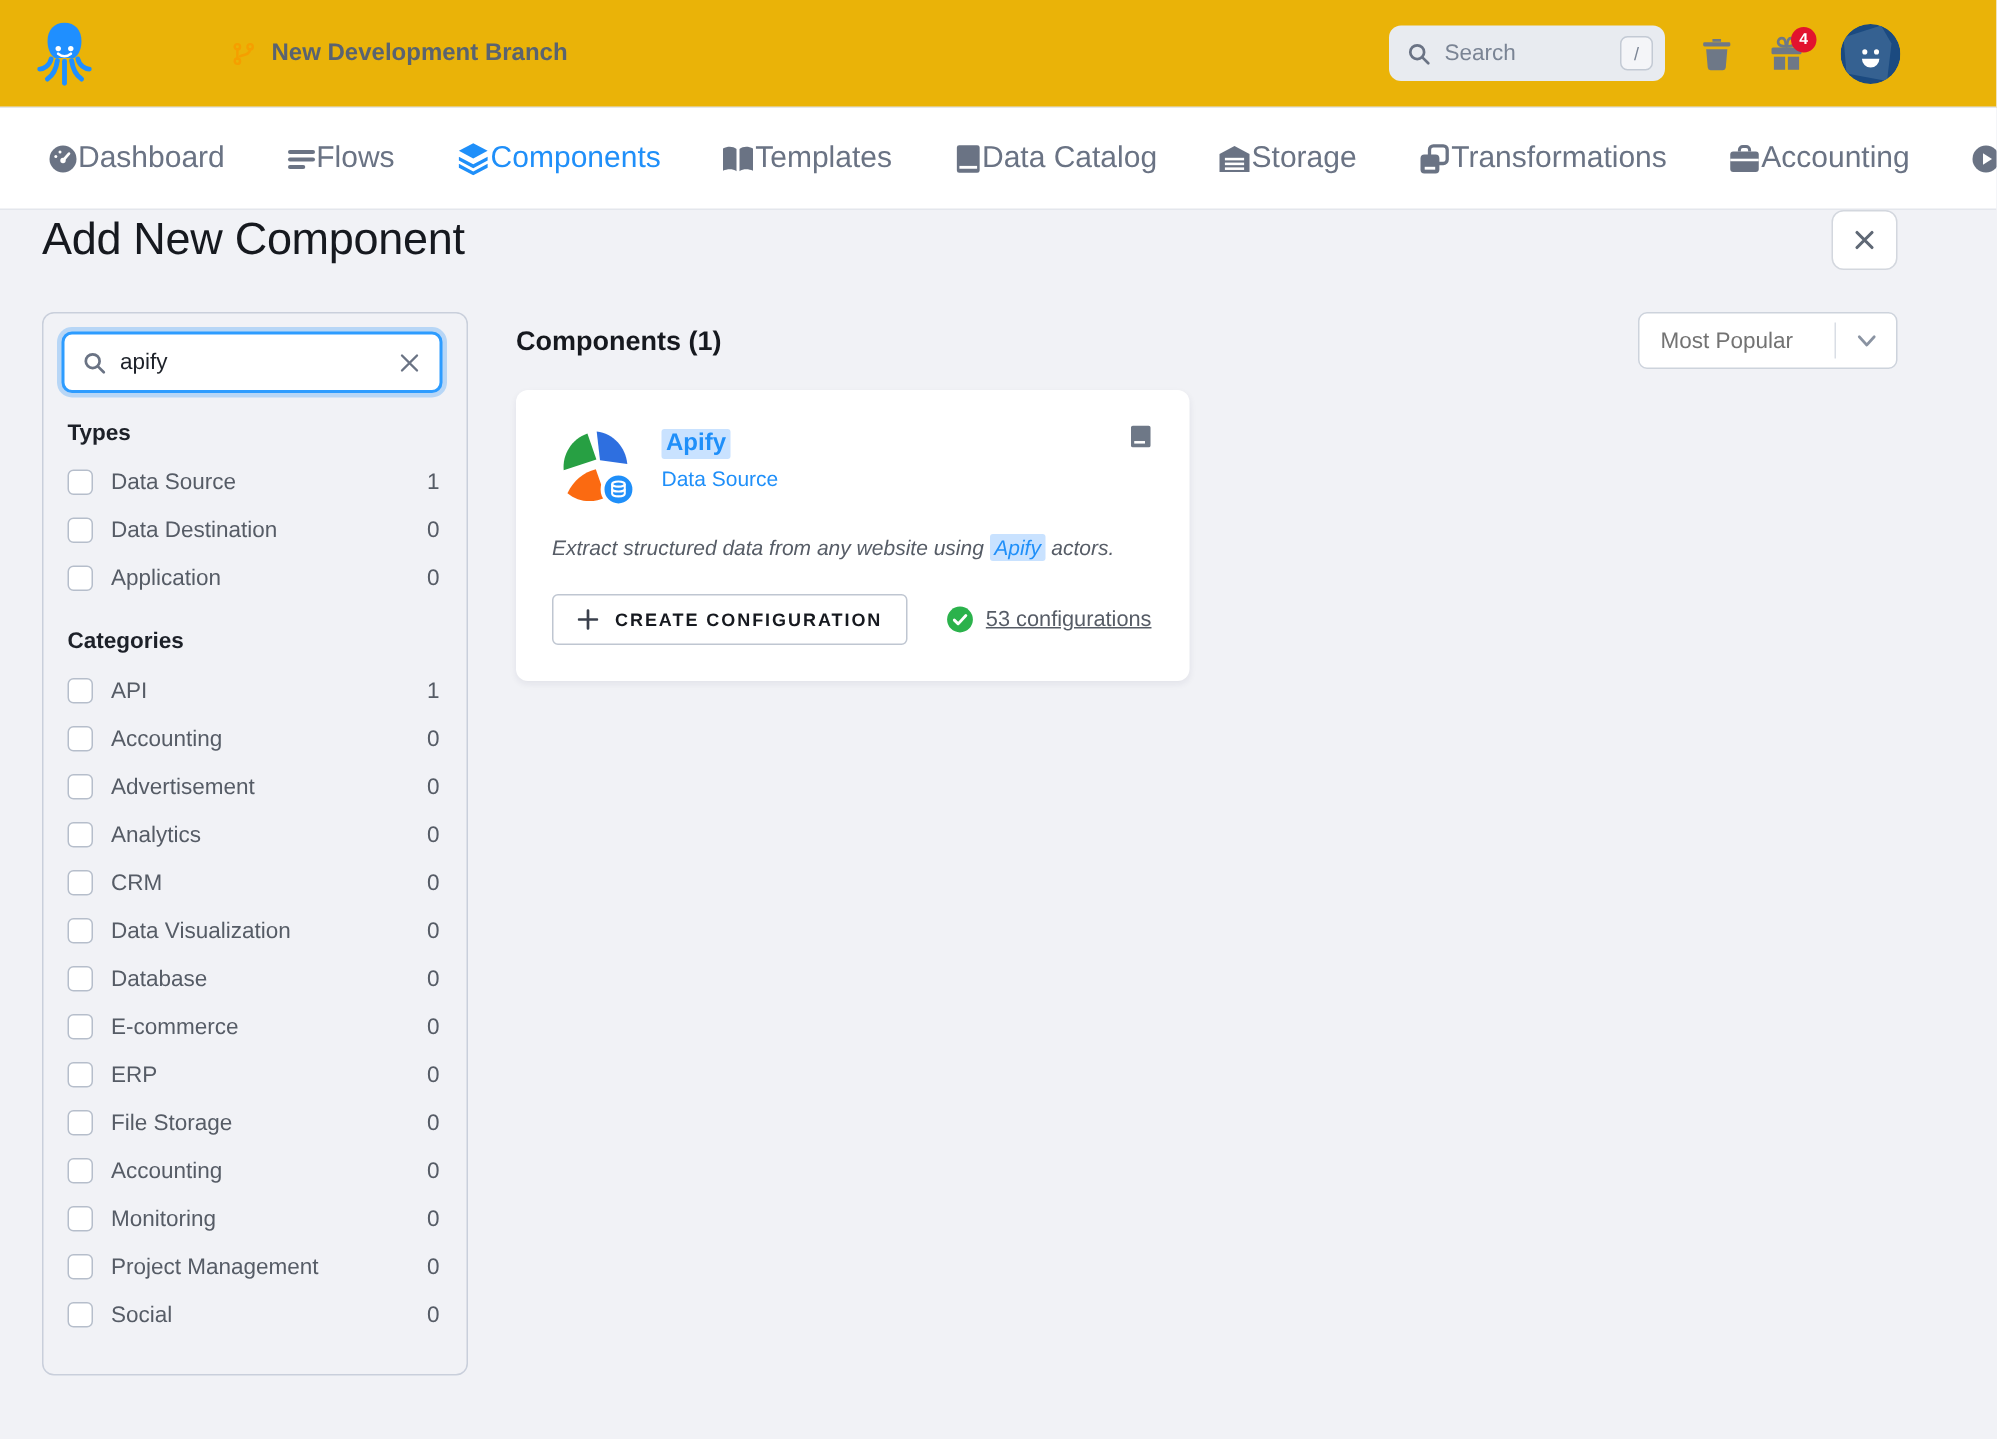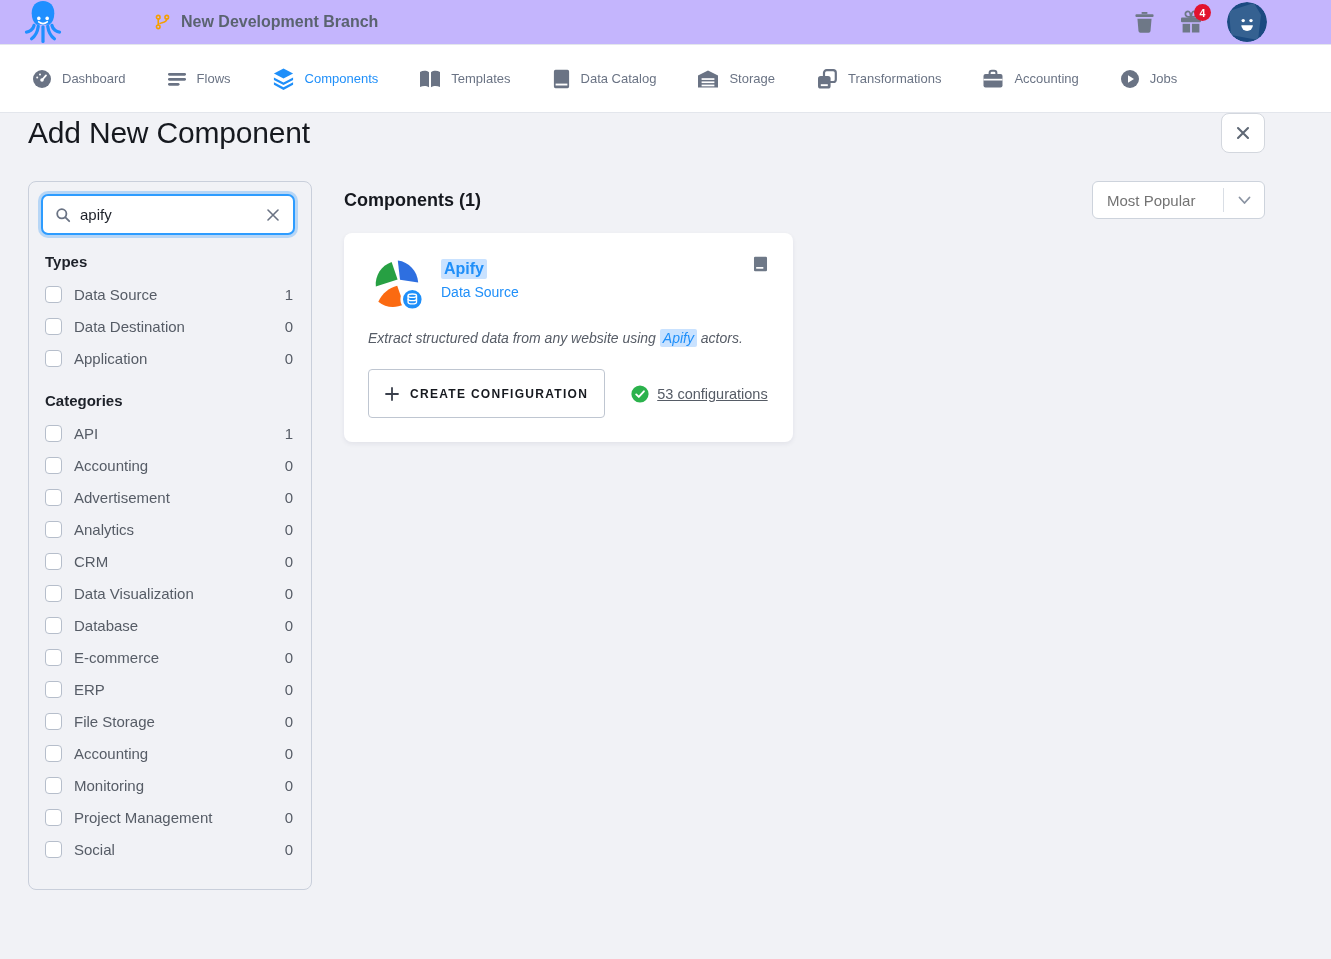--- a/index.html
+++ b/index.html
@@ -3,21 +3,21 @@
 <meta charset="utf-8">
 <style>
   * { box-sizing: border-box; margin: 0; padding: 0; }
   html,body { width:1331px; height:959px; }
   body {
     font-family: "Liberation Sans","DejaVu Sans",sans-serif;
     background:#F1F2F6; color:#1D2129; overflow:hidden;
   }
   
   .topbar{
-    height:45px; background:#c4b5fd; border-bottom:1px solid #E3E6EC;
+    height:72px; background:#eab308; border-bottom:1px solid #E3E6EC;
     display:flex; align-items:center; padding:0 64px 0 24px;
   }
   .logo{ width:38px; height:46px; display:block; }
   .branch{ display:flex; align-items:center; gap:10px; margin-left:92px; cursor:pointer; }
   .branch-label{ font-size:16px; font-weight:700; color:#5A6370; }
   .top-right{ margin-left:auto; display:flex; align-items:center; gap:24px; }
   .gsearch{
     width:184px; height:37px; background:#E8EBF0; border-radius:8px;
     display:flex; align-items:center; padding:0 8px 0 12px; gap:9px;
   }
@@ -36,22 +36,22 @@
     position:absolute; top:-6px; right:-8px; min-width:17px; height:17px;
     background:#E2132E; border-radius:50%; color:#fff; font-size:10.5px; font-weight:700;
     display:flex; align-items:center; justify-content:center; padding:0 3px;
   }
   .avatar{ width:40px; height:40px; border-radius:50%; overflow:hidden; border:none; background:none; cursor:pointer; }
   
   .mainnav{
     height:68px; background:#fff; border-bottom:1px solid #E3E6EC;
     display:flex; align-items:center; padding:0 32px; gap:41px;
   }
-  .nav-item{ display:flex; align-items:center; gap:10px; cursor:pointer;
-    font-size:13px; font-weight:500; color:#6A7384; white-space:nowrap; }
+  .nav-item{ display:flex; align-items:center; cursor:pointer;
+    font-size:20px; font-weight:500; color:#6A7384; white-space:nowrap; }
   .nav-item.active{ color:#1F8FF9; }
   .nav-icon{ display:flex; }
   
   .page{ padding:0 66px 0 28px; }
   .title-row{ display:flex; align-items:center; justify-content:space-between; }
   .page-title{ font-size:30px; font-weight:500; color:#16191F; letter-spacing:-.2px; }
   .close-btn{
     width:44px; height:40px; background:#fff; border:1px solid #D3D7DE; border-radius:8px;
     display:flex; align-items:center; justify-content:center; cursor:pointer;
   }
@@ -99,21 +99,21 @@
   .card-logo{ width:56px; height:56px; flex-shrink:0; }
   .card-titles{ padding-top:4px; }
   .card-title{ display:inline-block; font-size:16px; font-weight:700; color:#1F8FF9;
     background:#C9E2FF; padding:1px 3px; border-radius:2px; cursor:pointer; }
   .card-type{ font-size:14px; font-weight:500; color:#1F8FF9; margin-top:5px; cursor:pointer; }
   .card-doc{ margin-left:auto; background:none; border:none; cursor:pointer; height:20px; display:flex; }
   .card-desc{ margin-top:16px; font-size:14px; color:#565C66; line-height:22px;font-style:italic; }
   .hl{ background:#C9E2FF; color:#1F8FF9; padding:1px 3px; border-radius:2px; }
   .card-bottom{ margin-top:20px; display:flex; align-items:center; gap:26px; }
   .create-btn{
-    height:49px; background:#fff; border:1px solid #BFC6D1; border-radius:4px;
+    height:34px; background:#fff; border:1px solid #BFC6D1; border-radius:4px;
     display:flex; align-items:center; gap:11px; padding:0 16px; cursor:pointer;
     font-family:inherit; font-size:12px; font-weight:700; letter-spacing:1.3px; color:#16191F;
   }
   .config-wrap{ display:flex; align-items:center; gap:8px; }
   .config-link{ font-size:14.5px; font-weight:500; color:#565C66; text-decoration:underline; cursor:pointer; }
 </style>
 </head>
 <body>
 
 <header class="topbar">
@@ -139,20 +139,28 @@
     <svg width="17" height="18" viewBox="0 0 18 18" fill="none" stroke="#F59F00" stroke-width="1.7">
       <circle cx="4.5" cy="3.9" r="1.9"></circle>
         <circle cx="13.5" cy="3.9" r="1.9"></circle>
         <circle cx="4.5" cy="14.1" r="1.9"></circle>
       <path d="M4.5 5.8 V12.2 M13.5 5.8 C13.5 9.2 9.5 9.4 6.4 10.6" stroke-linecap="round"></path>
     </svg>
     <span class="branch-label">New Development Branch</span>
   </div>
 
   <div class="top-right">
+    <div class="gsearch">
+      <svg width="16" height="16" viewBox="0 0 16 16" fill="none" stroke="#6A7384" stroke-width="1.8">
+        <circle cx="6.8" cy="6.8" r="4.6"></circle>
+          <line x1="10.4" y1="10.4" x2="14.2" y2="14.2" stroke-linecap="round"></line>
+      </svg>
+      <input type="text" placeholder="Search" style="">
+      <span class="kbd">/</span>
+    </div>
 
     <button class="icon-btn">
       <svg width="21" height="24" viewBox="0 0 22 24">
         <g fill="#6E7887">
           <path d="M8 1.5 h6 v2 h-6 Z"></path>
           <rect x="1.5" y="3.8" width="19" height="3" rx="1"></rect>
           <path d="M3.6 8.6 h14.8 l-1.1 12.9 a2 2 0 0 1 -2 1.8 h-8.6 a2 2 0 0 1 -2 -1.8 Z"></path>
         </g>
       </svg>
     </button>

